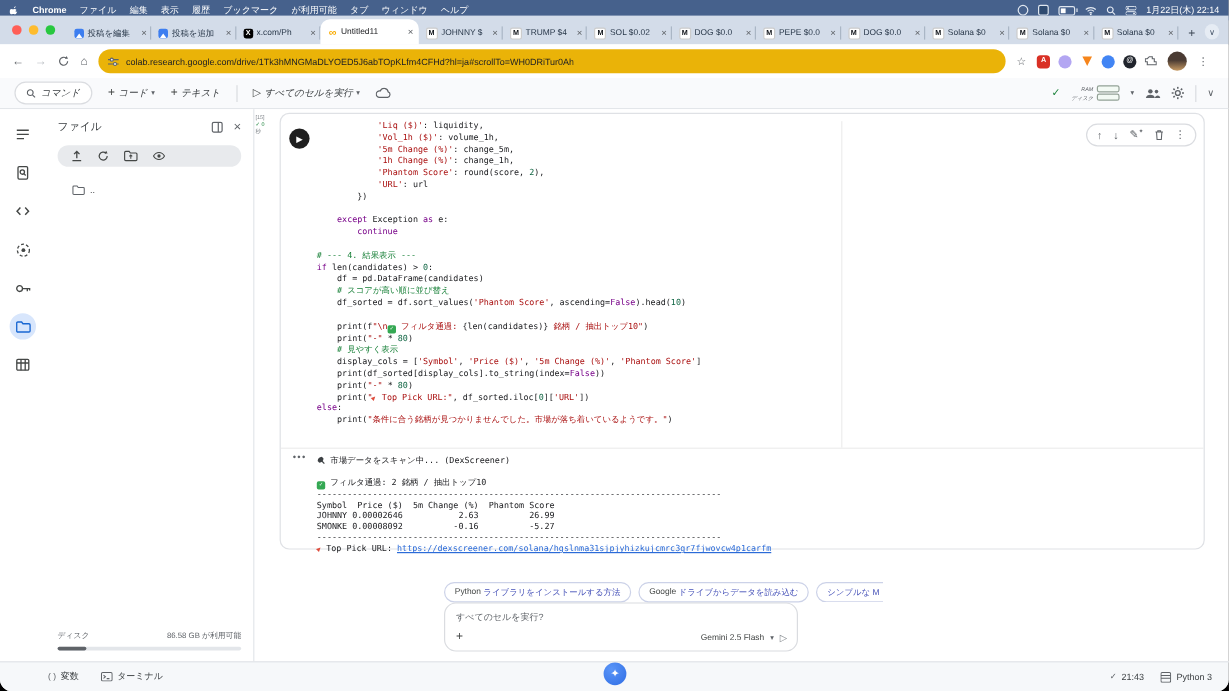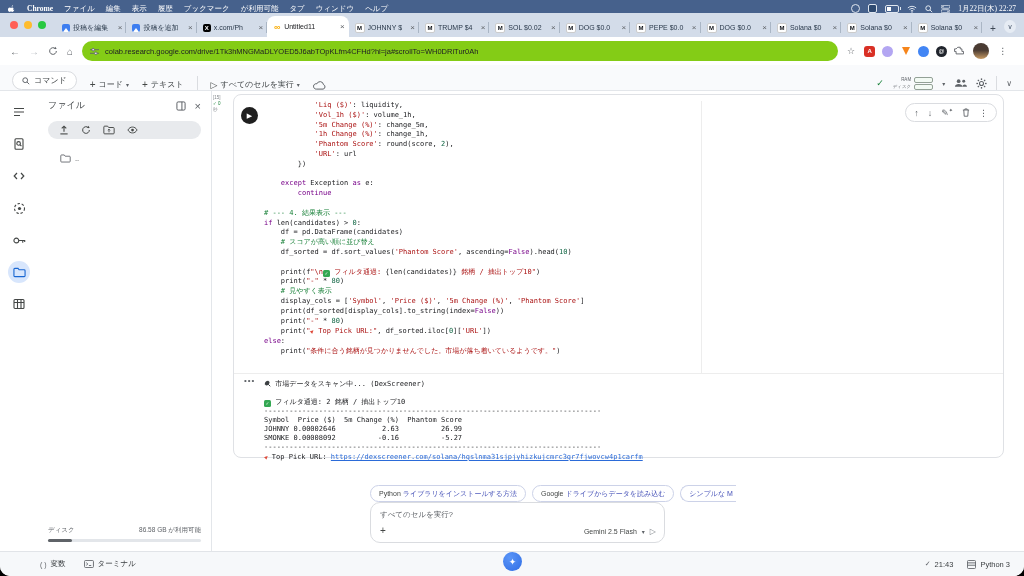--- a/index.html
+++ b/index.html
@@ -1,18 +1,18 @@
 <!DOCTYPE html>
 <html><head>
 <meta charset="utf-8">
 <style>
   html,body{margin:0;padding:0;background:#000;font-family:"Liberation Sans","DejaVu Sans",sans-serif;}
   #window{position:relative;width:1024px;height:576px;background:#fff;overflow:hidden;border-radius:0 0 10px 10px;}
   
-  #menubar{position:absolute;top:0;left:0;right:0;height:17px;background:#46618c;display:flex;align-items:center;color:#fff;font-size:7.5px;padding:0 8px;box-sizing:border-box;font-family:Liberation Serif, serif;}
+  #menubar{position:absolute;top:0;left:0;right:0;height:17px;background:#46618c;display:flex;align-items:center;color:#fff;font-size:7.5px;padding:0 8px;box-sizing:border-box;}
   #menubar .mb-item{margin-right:11px;}
   #menubar .bold{font-weight:bold;}
   #mb-right{margin-left:auto;display:flex;align-items:center;gap:8px;}
   .mb-ico{display:inline-block;}
   .mb-circ{width:7px;height:7px;border:1px solid #dfe6ef;border-radius:50%;}
   .mb-sq{width:7px;height:7px;border:1px solid #dfe6ef;border-radius:2px;background:#2e4a70;}
   .mb-batt{width:12px;height:6px;border:1px solid #dfe6ef;border-radius:2px;position:relative;}
   .mb-batt::after{content:"";position:absolute;left:1px;top:1px;bottom:1px;width:4px;background:#fff;}
   .mb-batt::before{content:"";position:absolute;right:-3px;top:1.5px;width:1.5px;height:3px;background:#dfe6ef;}
   
@@ -31,33 +31,33 @@
   .fav-photo::after{content:"";position:absolute;bottom:0;left:1px;border-left:3px solid transparent;border-right:3px solid transparent;border-bottom:4px solid #fff;}
   .fav-x{background:#000;color:#fff;font-weight:bold;}
   .fav-colab{background:transparent;color:#f9ab00;font-weight:bold;font-size:9px;}
   .fav-dex{background:#fff;color:#0d1117;font-weight:bold;border:0.5px solid #ccc;}
   #newtab{font-size:10px;color:#3c4654;padding:0 8px 3px 8px;}
   #strip-chev{margin-left:auto;margin-right:8px;margin-bottom:4px;width:13px;height:13px;border-radius:50%;background:#e6ecf4;color:#49576b;font-size:7px;display:flex;align-items:center;justify-content:center;}
   
   #addressbar{position:absolute;top:37px;left:0;right:0;height:28px;background:#fff;display:flex;align-items:center;padding:0 10px;box-sizing:border-box;gap:9px;}
   .nav-ico{color:#5f6368;font-size:10px;}
   .nav-dim{color:#b8bcc1;}
-  #omnibox{flex:1;height:20px;background:#84cc16;border-radius:11px;display:flex;align-items:center;padding:0 8px;gap:6px;max-width:740px;}
+  #omnibox{flex:1;height:20px;background:#eab308;border-radius:11px;display:flex;align-items:center;padding:0 8px;gap:6px;max-width:740px;}
   #omnibox .url{font-size:7.5px;color:#202124;white-space:nowrap;overflow:hidden;}
   #ext-row{display:flex;align-items:center;gap:7px;}
   .ext{width:11px;height:11px;border-radius:3px;display:inline-flex;align-items:center;justify-content:center;font-size:6px;color:#fff;}
   .ext-pdf{background:#d93025;font-weight:bold;}
   .ext-blob{background:#b3a6f2;border-radius:50%;}
   .ext-fox{background:#fff;position:relative;}
   .ext-fox::after{content:"";width:0;height:0;border-left:4.5px solid transparent;border-right:4.5px solid transparent;border-top:8px solid #f6851b;}
   .ext-blue{background:#4285f4;border-radius:50%;}
   .ext-dark{background:#20242c;border-radius:50%;color:#fff;}
   #avatar{width:16px;height:16px;border-radius:50%;background:linear-gradient(#4a3b33 45%,#c79a63);}
   
-  #colabbar{position:absolute;top:65px;left:0;right:0;height:26px;background:#f9fafc;border-bottom:1px solid #e3e6ea;display:flex;align-items:flex-end;padding:0 12px;box-sizing:border-box;gap:13px;font-size:8px;color:#3c4043;}
+  #colabbar{position:absolute;top:65px;left:0;right:0;height:26px;background:#f9fafc;border-bottom:1px solid #e3e6ea;display:flex;align-items:center;padding:0 12px;box-sizing:border-box;gap:13px;font-size:8px;color:#3c4043;font-style:italic;}
   .pill{display:flex;align-items:center;gap:4px;border:1px solid #dadce0;border-radius:12px;padding:3px 9px;background:#fff;}
   .tbtn{display:flex;align-items:center;gap:3px;}
   .plusg{font-size:10px;color:#444746;}
   .caret{font-size:6px;color:#5f6368;}
   .vdiv{width:1px;height:14px;background:#dadce0;}
   #cb-right{margin-left:auto;display:flex;align-items:center;gap:9px;}
   .green-check{color:#188038;font-size:9px;}
   #ram-meter{display:flex;flex-direction:column;gap:1px;font-size:4.5px;color:#5f6368;}
   #ram-meter .rrow{display:flex;align-items:center;gap:3px;justify-content:flex-end;}
   #ram-meter .bar{width:17px;height:4px;border:1px solid #93a196;border-radius:2px;background:#f3faf4;}
@@ -160,21 +160,21 @@
           </svg>
         </span>
       <span class="mb-ico">
           <svg width="9" height="8" viewBox="0 0 11 9">
             <rect x="0" y="0" width="11" height="3.6" rx="1.8" stroke="#e6ecf4" stroke-width="1" fill="none"></rect>
             <circle cx="2.4" cy="1.8" r="1" fill="#e6ecf4"></circle>
             <rect x="0" y="5.4" width="11" height="3.6" rx="1.8" stroke="#e6ecf4" stroke-width="1" fill="none"></rect>
             <circle cx="8.6" cy="7.2" r="1" fill="#e6ecf4"></circle>
           </svg>
         </span>
-      <span>1月22日(木) 22:27</span>
+      <span>1月22日(木) 22:14</span>
     </span>
   </div>
 
   <div id="tabstrip">
     <span id="lights">
       <span class="light" style="background:#ff5f57"></span>
       <span class="light" style="background:#febc2e"></span>
       <span class="light" style="background:#28c840"></span>
     </span>
     <div id="tab-list">

